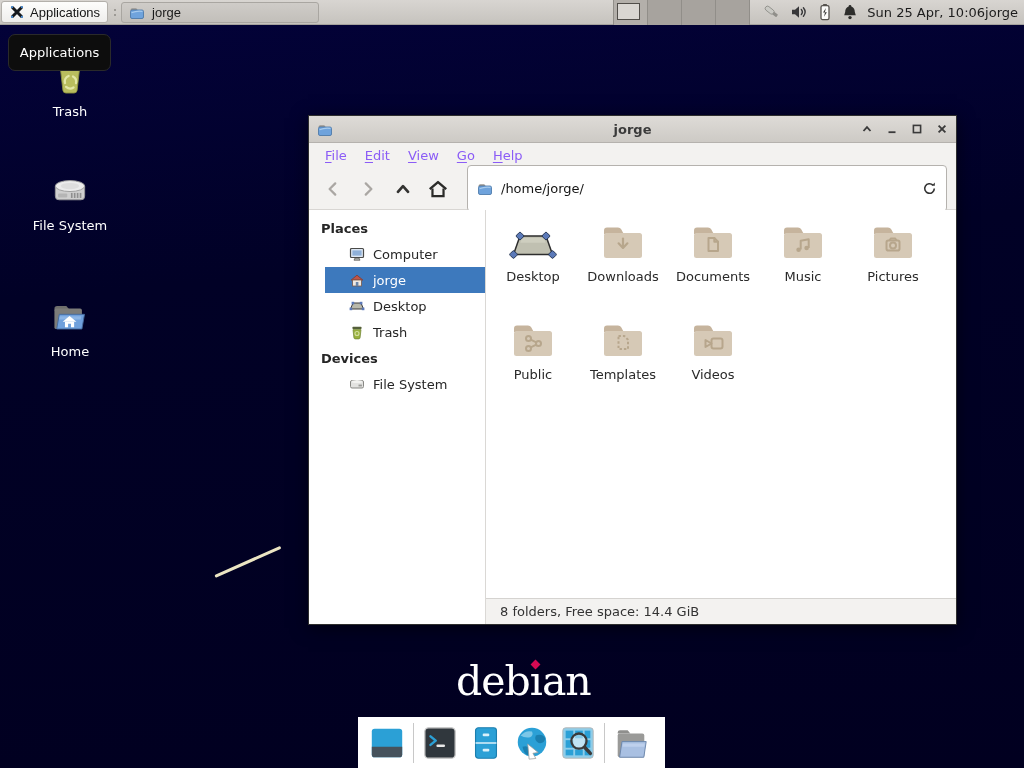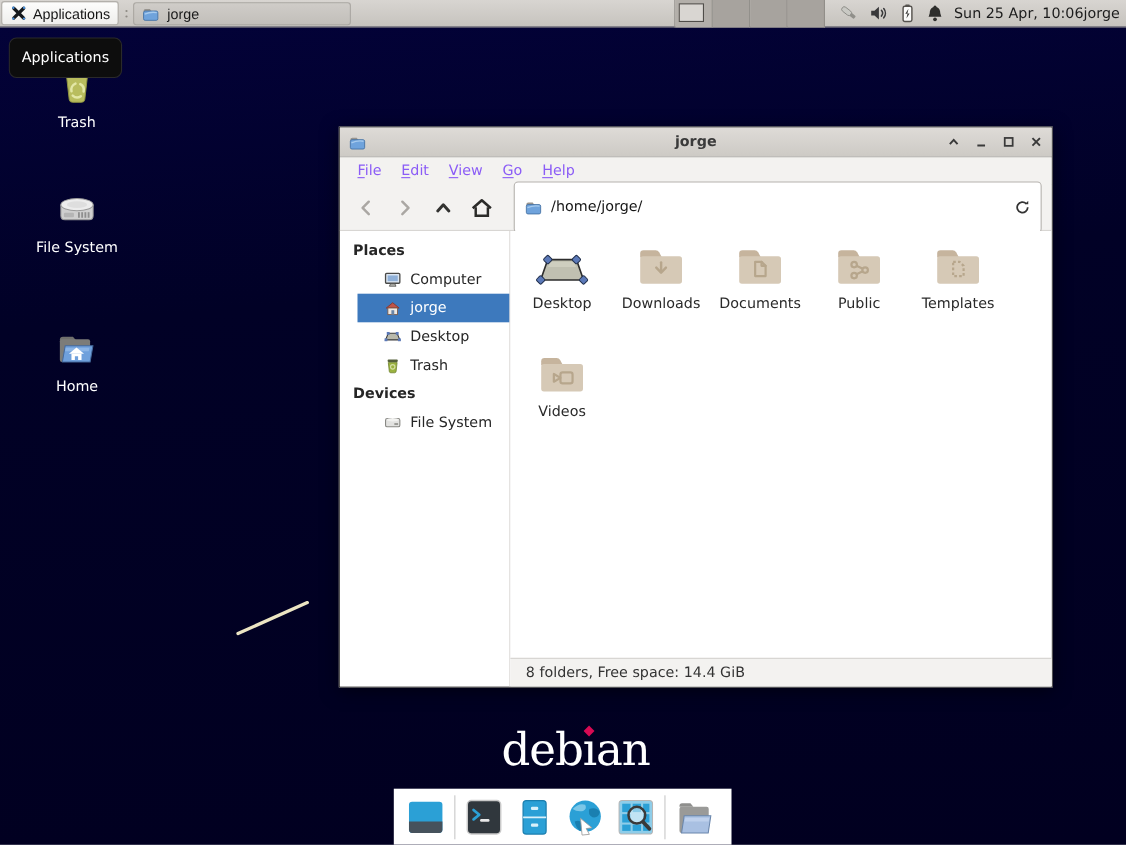--- a/index.html
+++ b/index.html
@@ -86,21 +86,21 @@
   .menu-item u{ text-decoration-thickness:1px; text-underline-offset:2px; }
   .toolbar{ height:42px; background:#f3f2f0; border-bottom:1px solid #d8d6d3;
     display:flex; align-items:center; padding:0 9px; gap:5px; }
   .tbtn{ width:30px; height:30px; display:flex; align-items:center; justify-content:center;
     border-radius:3px; }
   .pathbar{ flex:1; height:47px; margin-left:9px; background:#fff;
     border:1px solid #b5b2ae; border-radius:4px; display:flex; align-items:center;
     padding:0 9px; gap:8px; font-size:13px; color:#141414; }
   .pathtext{ flex:1; }
   .wbody{ flex:1; display:flex; min-height:0; }
-  .sidebar{ width:155px; background:#fff; border-right:1px solid #dad8d5;
+  .sidebar{ width:177px; background:#fff; border-right:1px solid #dad8d5;
     padding-top:5px; font-size:13px; color:#262626; }
   .side-header{ font-weight:bold; padding:6px 12px 5px; }
   .side-item{ display:flex; align-items:center; gap:8px; padding:5px 10px 5px 24px;margin-left:16px; }
   .side-item.selected{ background:#3d79bd; color:#fff; }
   .view-col{ flex:1; display:flex; flex-direction:column; background:#fff; min-width:0; }
   .files{ flex:1; display:grid; grid-template-columns:repeat(5,90px); grid-auto-rows:98px;
     padding:9px 0 0 2px; align-content:start; }
   .file-item{ width:90px; display:flex; flex-direction:column; align-items:center; }
   .flabel{ font-size:13px; color:#2a2a2a; margin-top:2px; white-space:nowrap; }
   .statusbar{ height:26px; background:#f3f2f0; border-top:1px solid #d5d3d0;
@@ -377,21 +377,43 @@
             <path d="M5 15 v-3.5 q0-3 3-3 h11 q2.2 0 3.2 1.8 l2.6 4.7 z" fill="#c6b49d"></path>
             <rect x="5" y="14" width="38" height="25" rx="2.5" fill="#d6c9b6"></rect>
             <g stroke="#b7a68c" stroke-width="2" fill="none" stroke-linecap="round" stroke-linejoin="round">
               <path d="M19.5 19 h5.8 l3.7 3.7 v9.3 h-9.5 z"></path>
                 <path d="M25.3 19 v3.7 h3.7"></path>
             </g>
           </svg>
           <div class="flabel">Documents</div>
         </div>
 
-
+        <div class="file-item">
+          <svg width="48" height="48" viewBox="0 0 48 48">
+            <path d="M5 15 v-3.5 q0-3 3-3 h11 q2.2 0 3.2 1.8 l2.6 4.7 z" fill="#c6b49d"></path>
+            <rect x="5" y="14" width="38" height="25" rx="2.5" fill="#d6c9b6"></rect>
+            <path d="M21.7 30.5 V21.8 l8-1.6 v8.7" stroke="#b7a68c" stroke-width="2" fill="none" stroke-linejoin="round"></path>
+            <circle cx="19.6" cy="30.8" r="2.3" fill="#b7a68c"></circle>
+              <circle cx="27.6" cy="29" r="2.3" fill="#b7a68c"></circle>
+          </svg>
+          <div class="flabel">Music</div>
+        </div>
+
+        <div class="file-item">
+          <svg width="48" height="48" viewBox="0 0 48 48">
+            <path d="M5 15 v-3.5 q0-3 3-3 h11 q2.2 0 3.2 1.8 l2.6 4.7 z" fill="#c6b49d"></path>
+            <rect x="5" y="14" width="38" height="25" rx="2.5" fill="#d6c9b6"></rect>
+            <g stroke="#b7a68c" stroke-width="2" fill="none" stroke-linejoin="round">
+              <rect x="17.5" y="21.5" width="13" height="10" rx="1.8"></rect>
+              <circle cx="24" cy="26.5" r="3"></circle>
+              <path d="M20.6 21.5 l1.2-2 h4.4 l1.2 2"></path>
+            </g>
+          </svg>
+          <div class="flabel">Pictures</div>
+        </div>
 
         <div class="file-item">
           <svg width="48" height="48" viewBox="0 0 48 48">
             <path d="M5 15 v-3.5 q0-3 3-3 h11 q2.2 0 3.2 1.8 l2.6 4.7 z" fill="#c6b49d"></path>
             <rect x="5" y="14" width="38" height="25" rx="2.5" fill="#d6c9b6"></rect>
             <g stroke="#b7a68c" stroke-width="2" fill="none">
               <path d="M21.7 22.6 l5.6 2.8 M21.7 30.4 l5.6-2.8"></path>
               <circle cx="19.5" cy="21.5" r="2.5"></circle>
                 <circle cx="29.5" cy="26.5" r="2.5"></circle>
                 <circle cx="19.5" cy="31.5" r="2.5"></circle>

